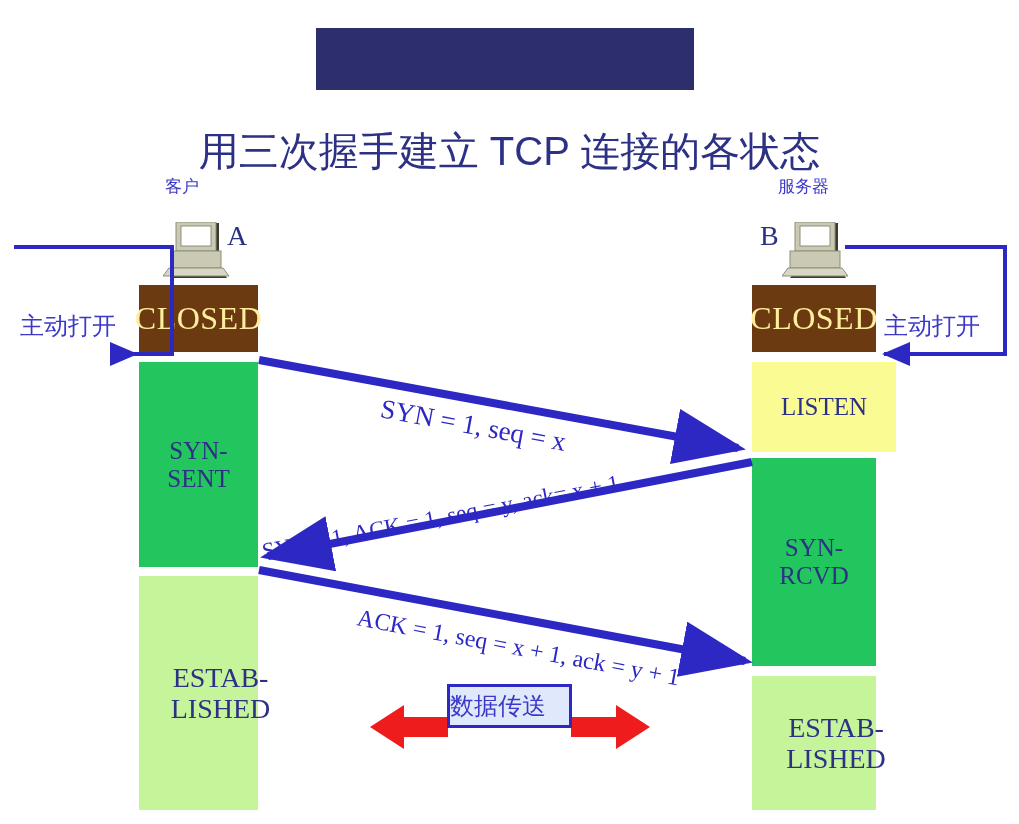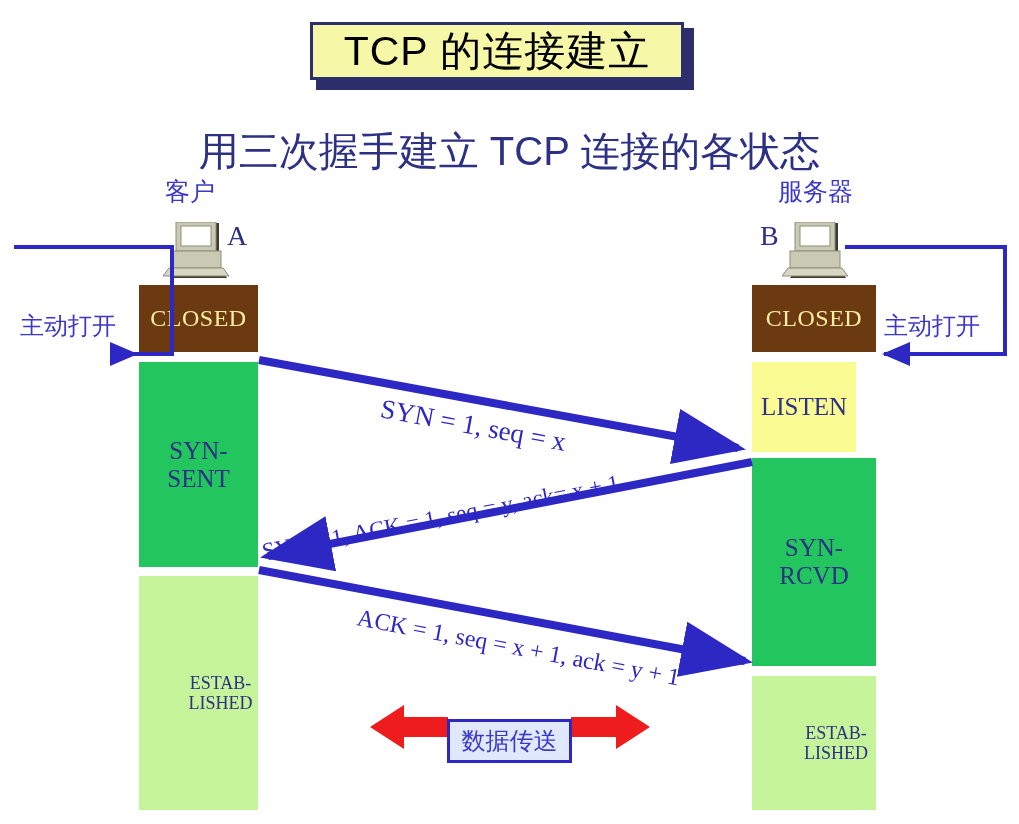--- a/index.html
+++ b/index.html
@@ -60,21 +60,21 @@
     font-size: 40px;
     color: #2d3184;
     white-space: nowrap;
     margin-top: 16px;
   }
 
   
   .endpoint-label {
     position: absolute;
     font-family: "Liberation Sans", sans-serif;
-    font-size: 25px;
+    font-size: 17px;
     color: #3a37c9;
     white-space: nowrap;
   }
   .endpoint-letter {
     position: absolute;
     font-family: "Liberation Serif", serif;
     font-size: 28px;
     color: #2d3184;
     white-space: nowrap;
   }
@@ -105,37 +105,37 @@
     left: 6px;
     top: 6px;
     width: 100%;
     height: 100%;
     background: #3b2a17;
     z-index: -1;
   }
   .closed-box {
     background: #6b3a10;
     color: #ffeea0;
-    font-size: 24px;
+    font-size: 32px;
     letter-spacing: 0.5px;
   }
   .pink-box {
     background: #22c55e;
     color: #2d3184;
     font-size: 25px;
   }
   .yellow-box {
     background: #fbfb94;
     color: #2d3184;
     font-size: 25px;
   }
   .green-box {
     background: #c6f49a;
     color: #2d3184;
-    font-size: 18px;
+    font-size: 28px;
     padding-left: 44px;
   }
 
   
   .open-label {
     position: absolute;
     font-family: "Liberation Sans", sans-serif;
     font-size: 24px;
     color: #3a37c9;
     white-space: nowrap;
@@ -147,29 +147,28 @@
     font-family: "Liberation Serif", serif;
     color: #2d27c4;
     white-space: nowrap;
     transform-origin: left bottom;
   }
 
   
   .data-box {
     position: absolute;
     left: 447px;
-    top: 719px;
+    top: 684px;
     width: 125px;
     height: 44px;
     background: #dfe9fb;
     border: 3px solid #2d27c4;
     box-sizing: border-box;
     display: flex;
     align-items: center;
-    justify-content: center;
   }
   .data-box-text {
     font-family: "Liberation Sans", sans-serif;
     font-size: 24px;
     color: #3a37c9;
     white-space: nowrap;
   }
 
   
   .watermark {
@@ -190,23 +189,20 @@
     height: 824px;
     pointer-events: none;
   }
 </style>
 </head>
 <body>
 
 <div id="canvas">
 
   <div class="title-shadow"></div>
-  <div class="title-banner">
-    <span class="title-text">TCP 的连接建立</span>
-  </div>
 
   <div class="subtitle">用三次握手建立 TCP 连接的各状态</div>
 
   <div class="endpoint-label" style="left:165px; top:175px;">客户</div>
 
   <svg class="computer" style="left:163px; top:222px;" viewBox="0 0 72 58">
     <rect x="22" y="30" width="30" height="6" fill="#3b3b30"></rect>
     <polygon points="14,48 58,48 64,56 8,56" fill="#3b3b30"></polygon>
     <rect x="16" y="1" width="40" height="30" fill="#3b3b30"></rect>
     <rect x="13" y="0" width="40" height="29" fill="#c9c9b4" stroke="#8d8d79" stroke-width="1"></rect>
@@ -244,21 +240,21 @@
     <rect x="8" y="29" width="50" height="17" fill="#c9c9b4" stroke="#8d8d79" stroke-width="1"></rect>
     <polygon points="6,46 60,46 66,54 0,54" fill="#d7d7c4" stroke="#8d8d79" stroke-width="1"></polygon>
   </svg>
 
   <div class="endpoint-letter" style="left:760px; top:220px;">B</div>
 
   <div class="state-box closed-box" style="left:752px; top:285px; width:124px; height:67px;">
     <span>CLOSED</span>
   </div>
 
-  <div class="state-box yellow-box" style="left:752px; top:362px; width:104px; height:90px;">
+  <div class="state-box yellow-box" style="left:752px; top:362px; width:144px; height:90px;">
     <span>LISTEN</span>
   </div>
 
   <div class="state-box pink-box" style="left:752px; top:458px; width:124px; height:208px;">
     <span>SYN-
 RCVD</span>
   </div>
 
   <div class="state-box green-box" style="left:752px; top:676px; width:124px; height:134px;">
     <span>ESTAB-

